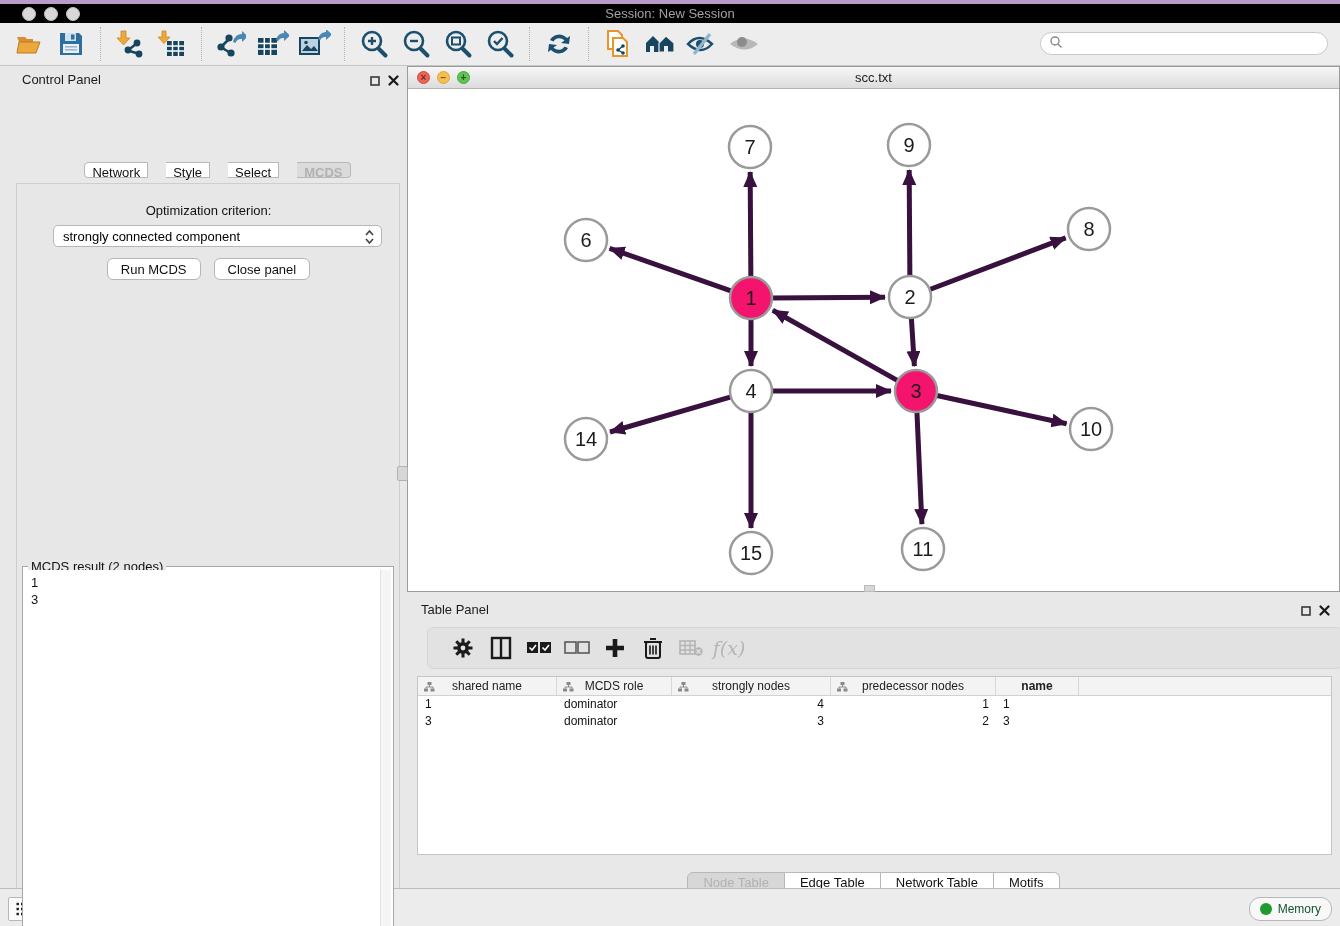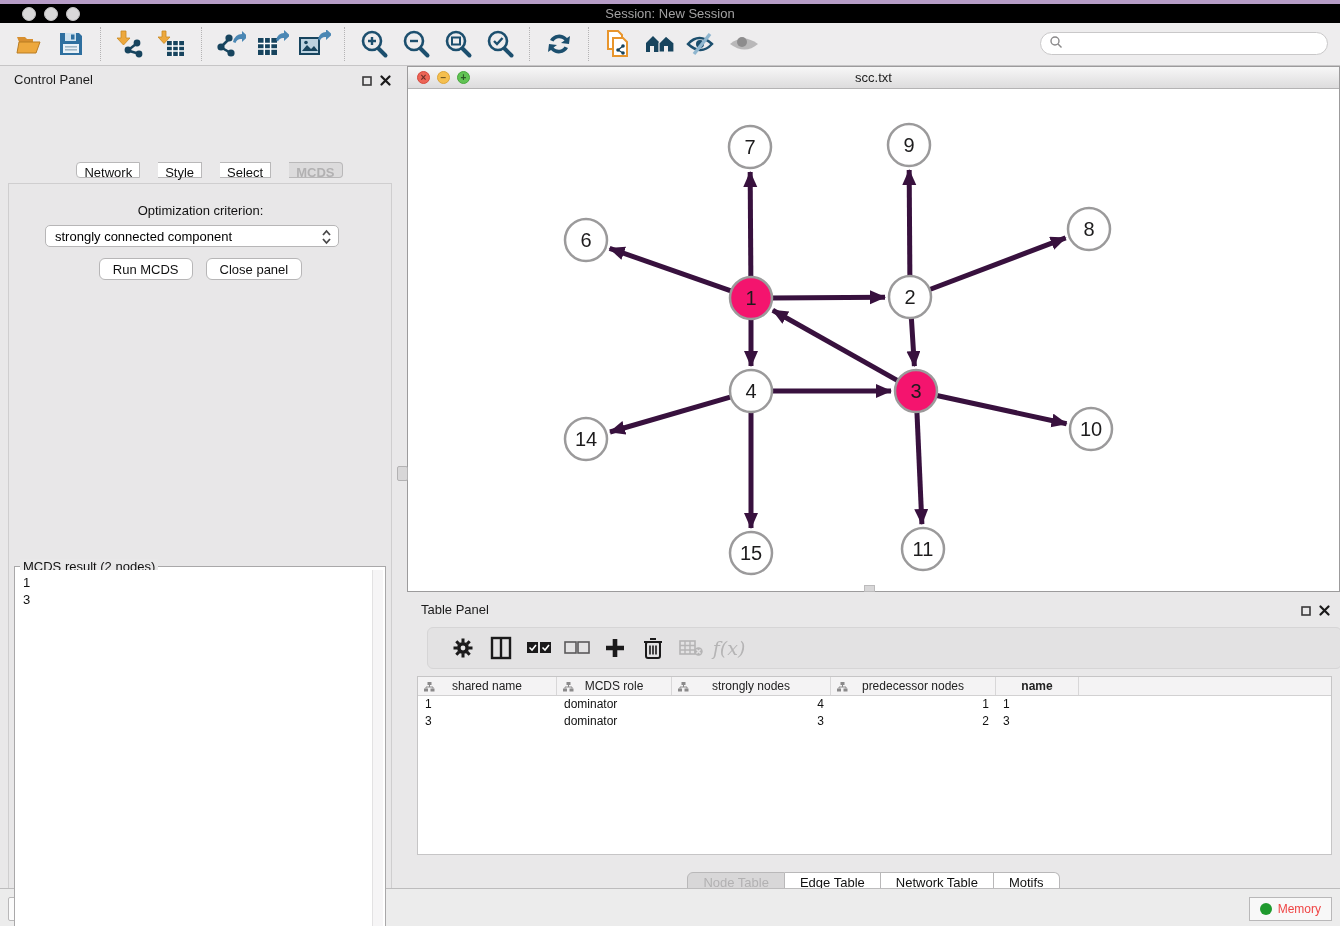--- a/index.html
+++ b/index.html
@@ -13,32 +13,32 @@
   .titlebar .light { width:14px; height:14px; border-radius:50%; background:#d9d8d9; border:1px solid #c3c2c3; }
   .titlebar .app-title { position:absolute; left:0; right:0; top:2px; text-align:center; font-size:13px; color:#a3a2a3; }
 
   .toolbar { position:absolute; left:0; top:23px; width:1340px; height:43px; background:#eeedee; border-bottom:1px solid #c6c5c6; display:flex; align-items:center; padding-left:8px; }
   .tb-icon { width:32px; height:32px; display:flex; align-items:center; justify-content:center; margin:0 5px; cursor:default; }
   .tb-sep { width:1px; height:34px; border-left:1px dotted #b4b3b4; margin:0 8px; }
   .search-wrap { position:absolute; right:12px; top:9px; width:288px; height:23px; background:#fff; border:1px solid #c9c8c9; border-radius:12px; display:flex; align-items:center; padding-left:8px; }
   .search-wrap input { border:none; outline:none; flex:1; font-size:12px; background:transparent; height:18px; }
 
   
-  .control-panel { position:absolute; left:0; top:66px; width:401px; height:818px; background:#e9e8e9; }
+  .control-panel { position:absolute; left:8px; top:66px; width:401px; height:818px; background:#e9e8e9; }
   .panel-titlebar { position:relative; height:26px; }
   .panel-title { position:absolute; left:14px; top:6px; font-size:13px; color:#1c1c1c; }
   .panel-btns { position:absolute; right:10px; top:6px; display:flex; gap:8px; align-items:center; }
   .cp-inner { position:absolute; left:8px; top:117px; width:384px; height:760px; border:1px solid #cfcecf; background:#e8e7e8; }
   .tabs-row { position:absolute; left:0; top:96px; width:401px; display:flex; justify-content:center; z-index:3; }
   .tab { height:16px; line-height:20px; padding:0 7px; font-size:13px; background:#fff; border:1px solid #b9b8b9; border-left:none; color:#111;margin-left:18px; }
   .tab.first { border-left:1px solid #b9b8b9; border-radius:4px 0 0 4px; }
   .tab.last { border-radius:0 4px 4px 0;font-weight:bold; }
   .tab.disabled-active { background:#dcdbdc; color:#b2b1b2; }
   .opt-label { position:absolute; left:0; top:137px; width:401px; text-align:center; font-size:13px; color:#111; z-index:2; }
-  .dropdown { position:absolute; left:45px; top:159px; width:294px; height:22px; background:#fff; border:1px solid #b7b6b7; border-radius:5px; font-size:13px; display:flex; align-items:center; padding-left:9px; z-index:2; }
+  .dropdown { position:absolute; left:45px; top:159px; width:329px; height:22px; background:#fff; border:1px solid #b7b6b7; border-radius:5px; font-size:13px; display:flex; align-items:center; padding-left:9px; z-index:2; }
   .dropdown .stepper { position:absolute; right:6px; top:3px; }
   .cp-buttons { position:absolute; left:0; top:192px; width:401px; display:flex; justify-content:center; gap:13px; z-index:2; }
   .btn { height:22px; background:#fff; border:1px solid #b7b6b7; border-radius:6px; font-size:13px; padding:0 13px; color:#111; }
   .result-box { position:absolute; left:14px; top:500px; width:372px; height:368px; border:1px solid #a9a8a9; background:#fff; z-index:2; }
   .result-legend { position:absolute; left:5px; top:-8px; background:#e9e8e9; padding:0 3px; font-size:13px; color:#111; }
   .result-area { position:absolute; left:2px; top:3px; right:13px; bottom:2px; background:#fff; font-size:13px; line-height:17px; padding:4px 0 0 6px; white-space:pre-line; color:#111; }
   .result-scroll { position:absolute; right:2px; top:3px; bottom:2px; width:11px; background:#f6f5f6; border-left:1px solid #e3e2e3; }
 
   
   .net-window { position:absolute; left:407px; top:66px; width:933px; height:526px; border:1px solid #9c9b9c; background:#fff; }
@@ -67,21 +67,21 @@
   .td.r { text-align:right; } 
   .bottom-tabs { position:absolute; left:0; top:268px; width:933px; display:flex; justify-content:center;margin-top:8px; }
   .btab { height:22px; line-height:20px; padding:0 15px; font-size:13px; background:#fff; border:1px solid #b9b8b9; border-left:none; color:#111; }
   .btab.first { border-left:1px solid #b9b8b9; border-radius:6px 0 0 6px; }
   .btab.last { border-radius:0 6px 6px 0; }
   .btab.disabled-active { background:#d8d7d8; color:#b2b1b2; }
 
   
   .statusbar { position:absolute; left:0; top:888px; width:1340px; height:38px; background:#ececec; border-top:1px solid #bdbcbd; }
   .status-left-btn { position:absolute; left:8px; top:8px; width:34px; height:24px; background:#fbfbfb; border:1px solid #b9b8b9; border-radius:2px; display:flex; align-items:center; justify-content:center; }
-  .memory-btn { position:absolute; right:8px; top:8px; height:24px; background:#f8f8f8; border:1px solid #b9b8b9; border-radius:0; display:flex; align-items:center; gap:6px; padding:0 10px; font-size:12px; color:#ef4444; }
+  .memory-btn { position:absolute; right:8px; top:8px; height:24px; background:#f8f8f8; border:1px solid #b9b8b9; border-radius:11px; display:flex; align-items:center; gap:6px; padding:0 10px; font-size:12px; color:#14532d; }
   .mem-dot { width:12px; height:12px; border-radius:50%; background:#1f9a2e; }
 </style>
 </head>
 <body>
 
 <div id="app">
 
   <div class="top-strip"></div>
   <div class="titlebar">
     <div class="lights">

